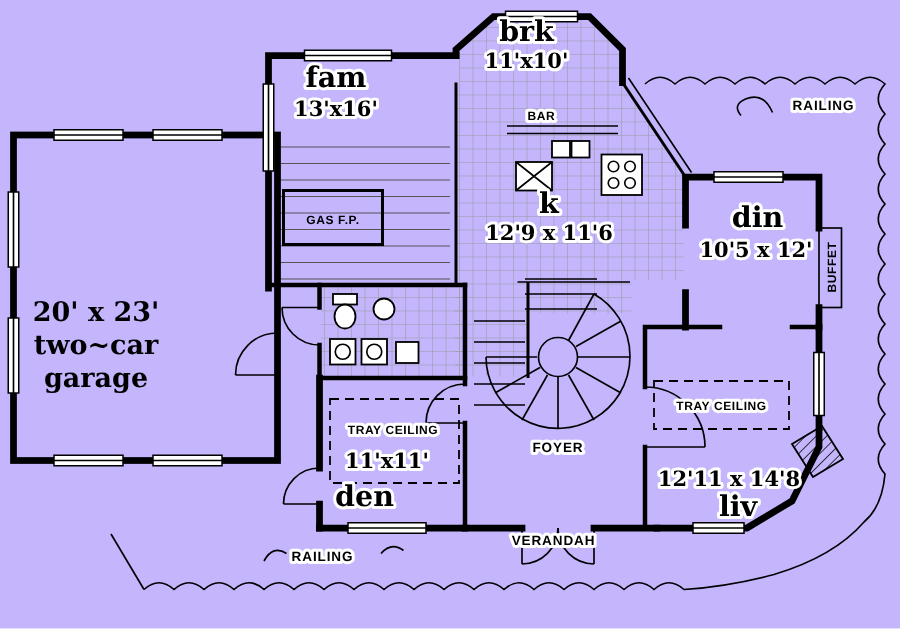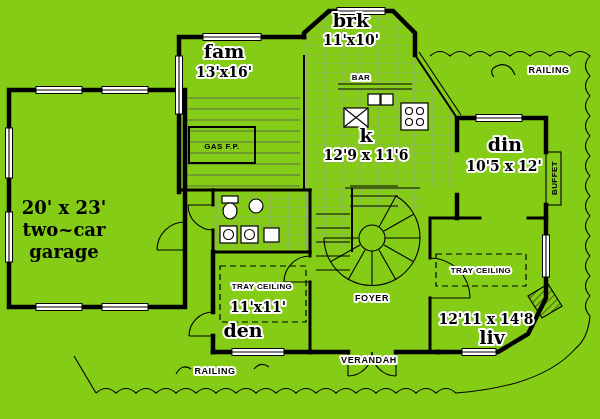--- a/index.html
+++ b/index.html
@@ -1,16 +1,16 @@
 <!DOCTYPE html>
 <html><head>
 <meta charset="utf-8">
 <style>
   html,body{margin:0;padding:0;background:#ffffff;}
-  .page{width:600px;height:419px;position:relative;background:#84cc16;overflow:hidden;}
+  .page{width:600px;height:419px;position:relative;background:#c4b5fd;overflow:hidden;}
   svg{display:block;}
   text{font-family:"DejaVu Serif",serif;fill:#000;}
   .room{font-size:19px;font-weight:bold;}
   .room-g{font-size:18px;font-weight:bold;}
   .dims{font-size:14px;font-weight:bold;}
   .ann{font-family:"Liberation Sans",sans-serif;font-size:9px;font-weight:bold;letter-spacing:.6px;}
   .ann2{font-family:"Liberation Sans",sans-serif;font-size:8px;font-weight:bold;letter-spacing:.4px;}
   .halo{paint-order:stroke;stroke:#fff;stroke-width:4px;stroke-linejoin:round;}
   .w4{stroke:#000;stroke-width:4.5;fill:none;stroke-linecap:square;}
   .w3{stroke:#000;stroke-width:3;fill:none;stroke-linecap:square;}

